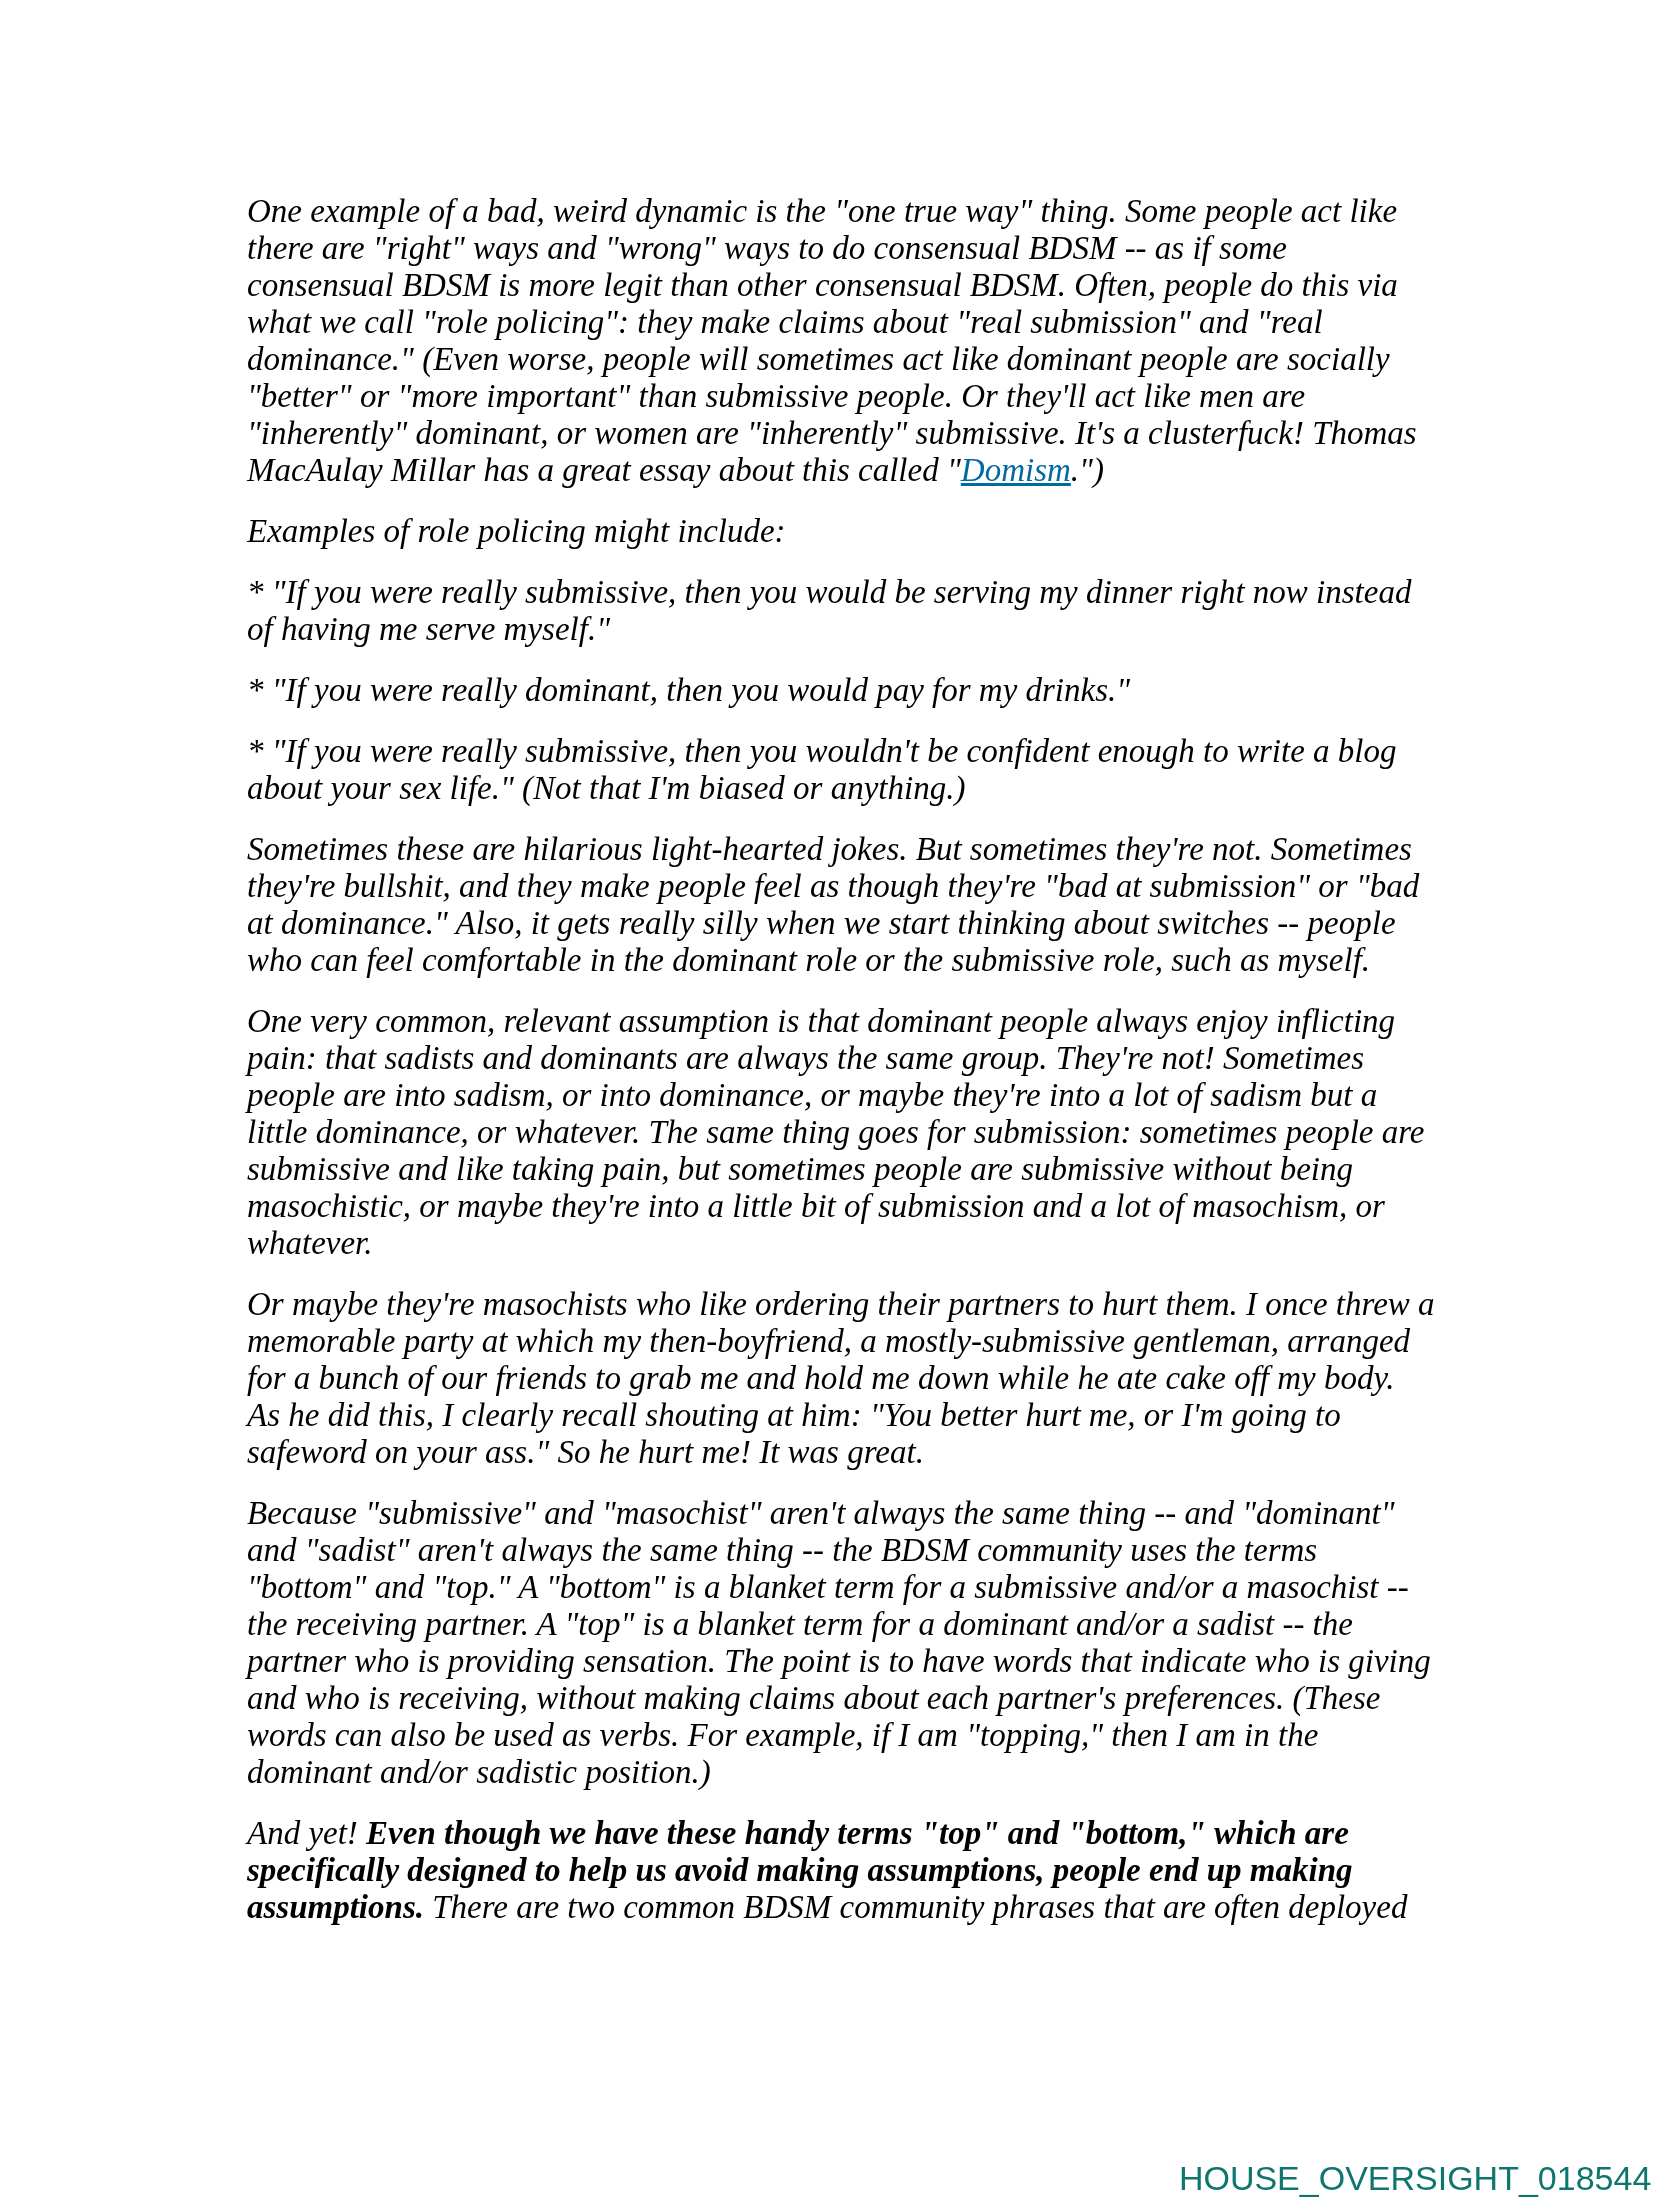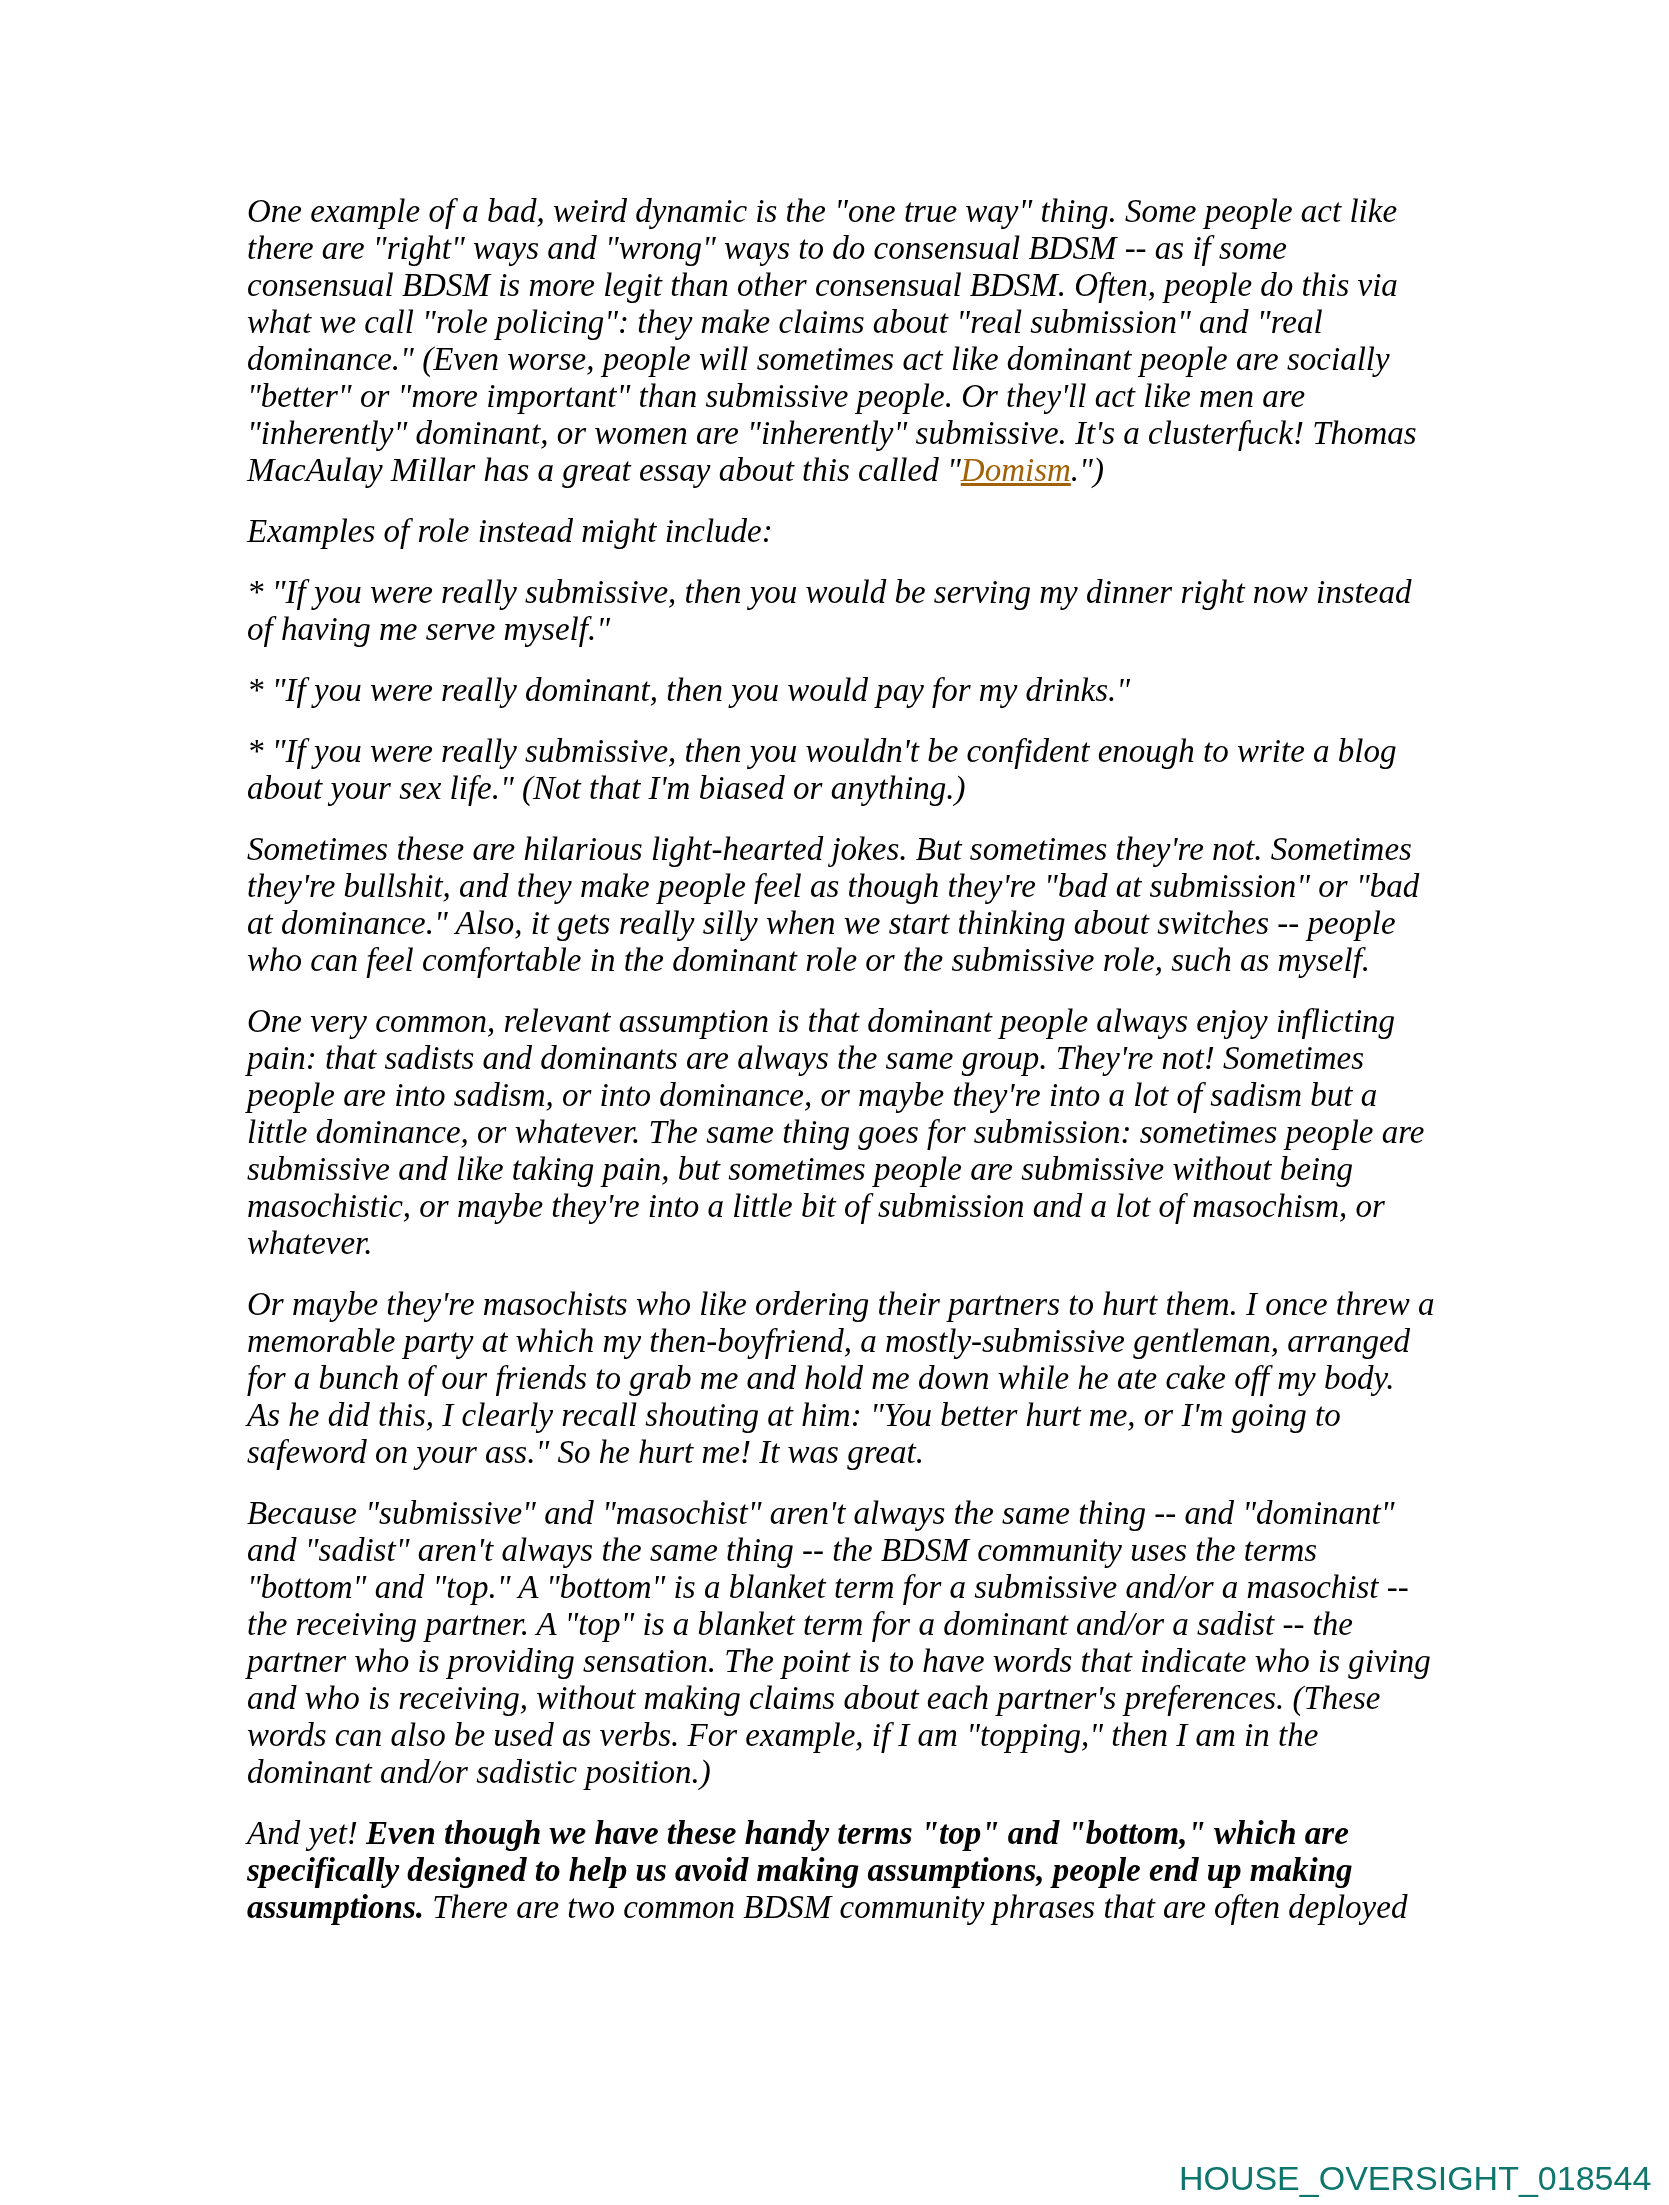--- a/index.html
+++ b/index.html
@@ -29,21 +29,21 @@
     padding: 0;
     font-style: italic;
   }
   .run {
     font-weight: normal;
   }
   .run.bold {
     font-weight: 700;
   }
   a.doc-link {
-    color: #a16207;
+    color: #0369a1;
     text-decoration: underline;
     cursor: pointer;
     margin-top: 31px;
   }
   .bates-footer {
     position: absolute;
     top: 2159px;
     right: 17.7px;
     font-family: "Liberation Sans", "DejaVu Sans", sans-serif;
     font-size: 34px;
@@ -51,21 +51,21 @@
     color: #0f766e;
     white-space: nowrap;
   }
 </style>
 </head>
 <body>
 
 <div class="doc-page">
   <div class="doc-body">
       <p class="para"><span class="run">One example of a bad, weird dynamic is the "one true way" thing. Some people act like</span><br><span class="run">there are "right" ways and "wrong" ways to do consensual BDSM -- as if some</span><br><span class="run">consensual BDSM is more legit than other consensual BDSM. Often, people do this via</span><br><span class="run">what we call "role policing": they make claims about "real submission" and "real</span><br><span class="run">dominance." (Even worse, people will sometimes act like dominant people are socially</span><br><span class="run">"better" or "more important" than submissive people. Or they'll act like men are</span><br><span class="run">"inherently" dominant, or women are "inherently" submissive. It's a clusterfuck! Thomas</span><br><span class="run">MacAulay Millar has a great essay about this called "</span><a class="doc-link" href="#">Domism</a><span class="run">.")</span></p>
-      <p class="para"><span class="run">Examples of role instead might include:</span></p>
+      <p class="para"><span class="run">Examples of role policing might include:</span></p>
       <p class="para"><span class="run">* "If you were really submissive, then you would be serving my dinner right now instead</span><br><span class="run">of having me serve myself."</span></p>
       <p class="para"><span class="run">* "If you were really dominant, then you would pay for my drinks."</span></p>
       <p class="para"><span class="run">* "If you were really submissive, then you wouldn't be confident enough to write a blog</span><br><span class="run">about your sex life." (Not that I'm biased or anything.)</span></p>
       <p class="para"><span class="run">Sometimes these are hilarious light-hearted jokes. But sometimes they're not. Sometimes</span><br><span class="run">they're bullshit, and they make people feel as though they're "bad at submission" or "bad</span><br><span class="run">at dominance." Also, it gets really silly when we start thinking about switches -- people</span><br><span class="run">who can feel comfortable in the dominant role or the submissive role, such as myself.</span></p>
       <p class="para"><span class="run">One very common, relevant assumption is that dominant people always enjoy inflicting</span><br><span class="run">pain: that sadists and dominants are always the same group. They're not! Sometimes</span><br><span class="run">people are into sadism, or into dominance, or maybe they're into a lot of sadism but a</span><br><span class="run">little dominance, or whatever. The same thing goes for submission: sometimes people are</span><br><span class="run">submissive and like taking pain, but sometimes people are submissive without being</span><br><span class="run">masochistic, or maybe they're into a little bit of submission and a lot of masochism, or</span><br><span class="run">whatever.</span></p>
       <p class="para"><span class="run">Or maybe they're masochists who like ordering their partners to hurt them. I once threw a</span><br><span class="run">memorable party at which my then-boyfriend, a mostly-submissive gentleman, arranged</span><br><span class="run">for a bunch of our friends to grab me and hold me down while he ate cake off my body.</span><br><span class="run">As he did this, I clearly recall shouting at him: "You better hurt me, or I'm going to</span><br><span class="run">safeword on your ass." So he hurt me! It was great.</span></p>
       <p class="para"><span class="run">Because "submissive" and "masochist" aren't always the same thing -- and "dominant"</span><br><span class="run">and "sadist" aren't always the same thing -- the BDSM community uses the terms</span><br><span class="run">"bottom" and "top." A "bottom" is a blanket term for a submissive and/or a masochist --</span><br><span class="run">the receiving partner. A "top" is a blanket term for a dominant and/or a sadist -- the</span><br><span class="run">partner who is providing sensation. The point is to have words that indicate who is giving</span><br><span class="run">and who is receiving, without making claims about each partner's preferences. (These</span><br><span class="run">words can also be used as verbs. For example, if I am "topping," then I am in the</span><br><span class="run">dominant and/or sadistic position.)</span></p>
       <p class="para"><span class="run">And yet! </span><span class="run bold">Even though we have these handy terms "top" and "bottom," which are</span><br><span class="run bold">specifically designed to help us avoid making assumptions, people end up making</span><br><span class="run bold">assumptions.</span><span class="run"> There are two common BDSM community phrases that are often deployed</span></p>
     </div>
   <div class="bates-footer">HOUSE_OVERSIGHT_018544</div>

